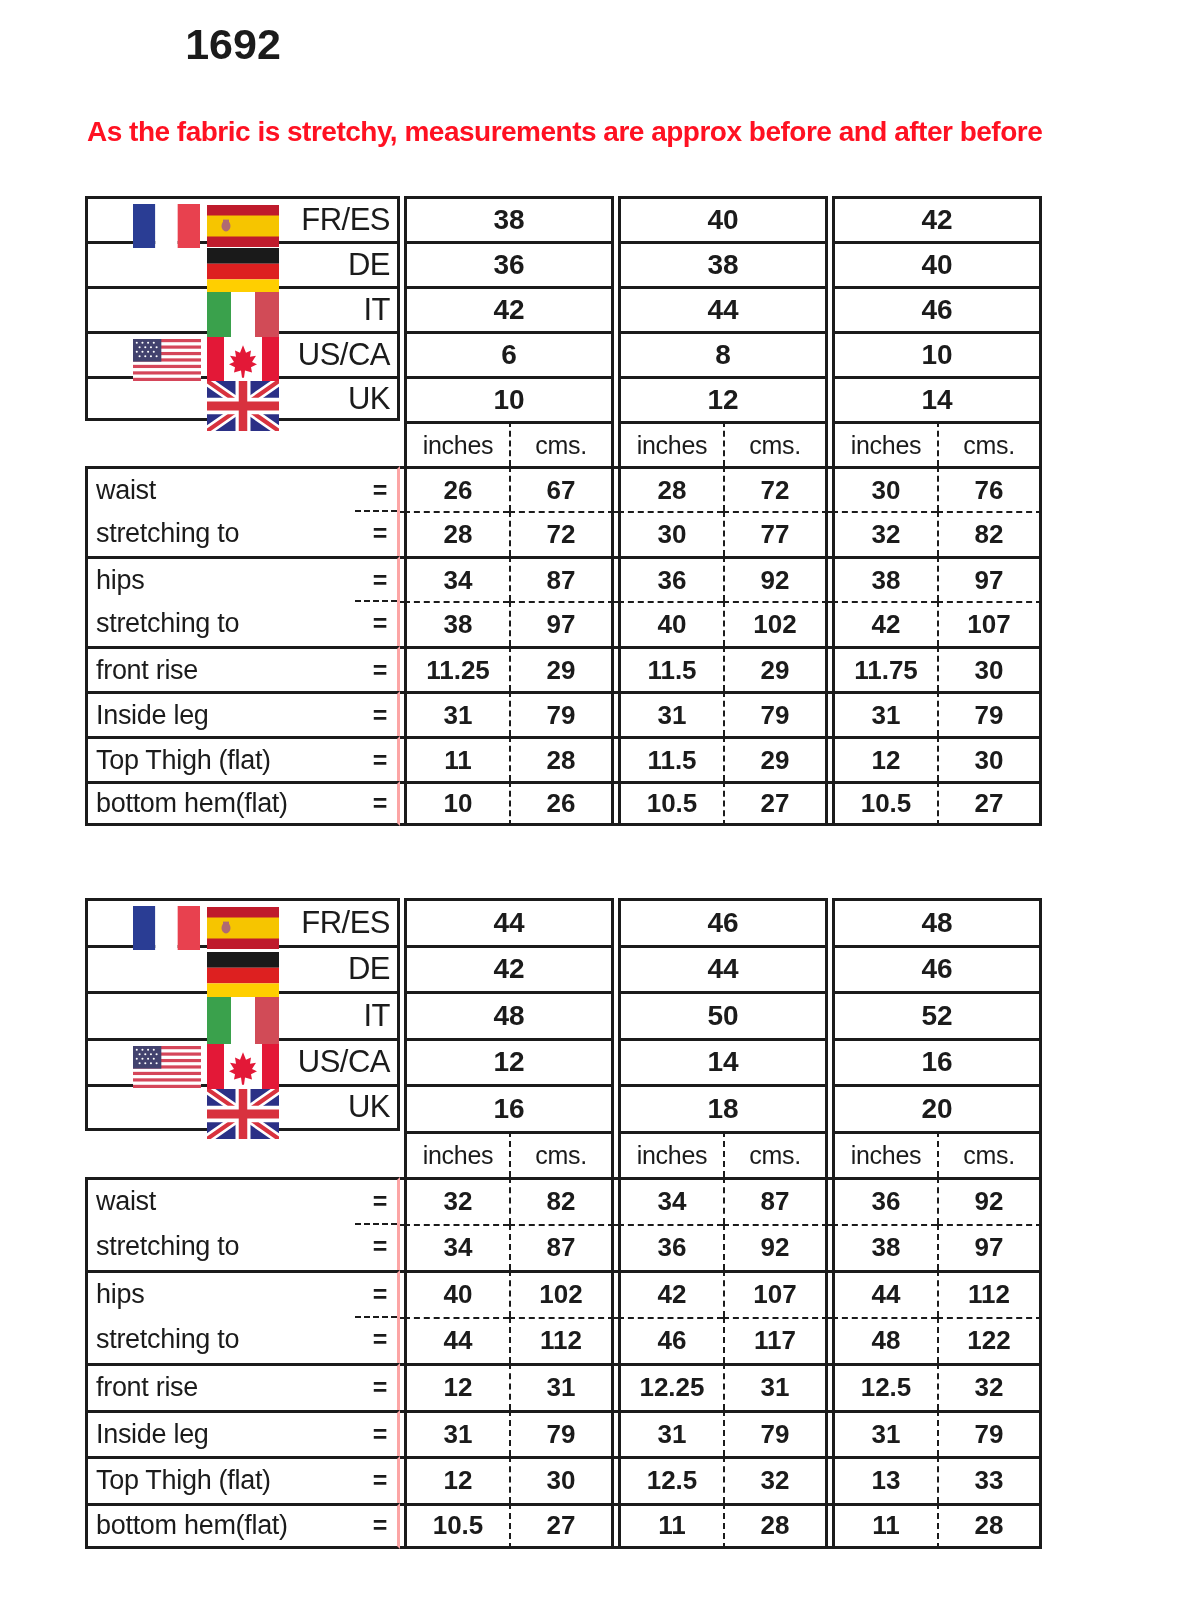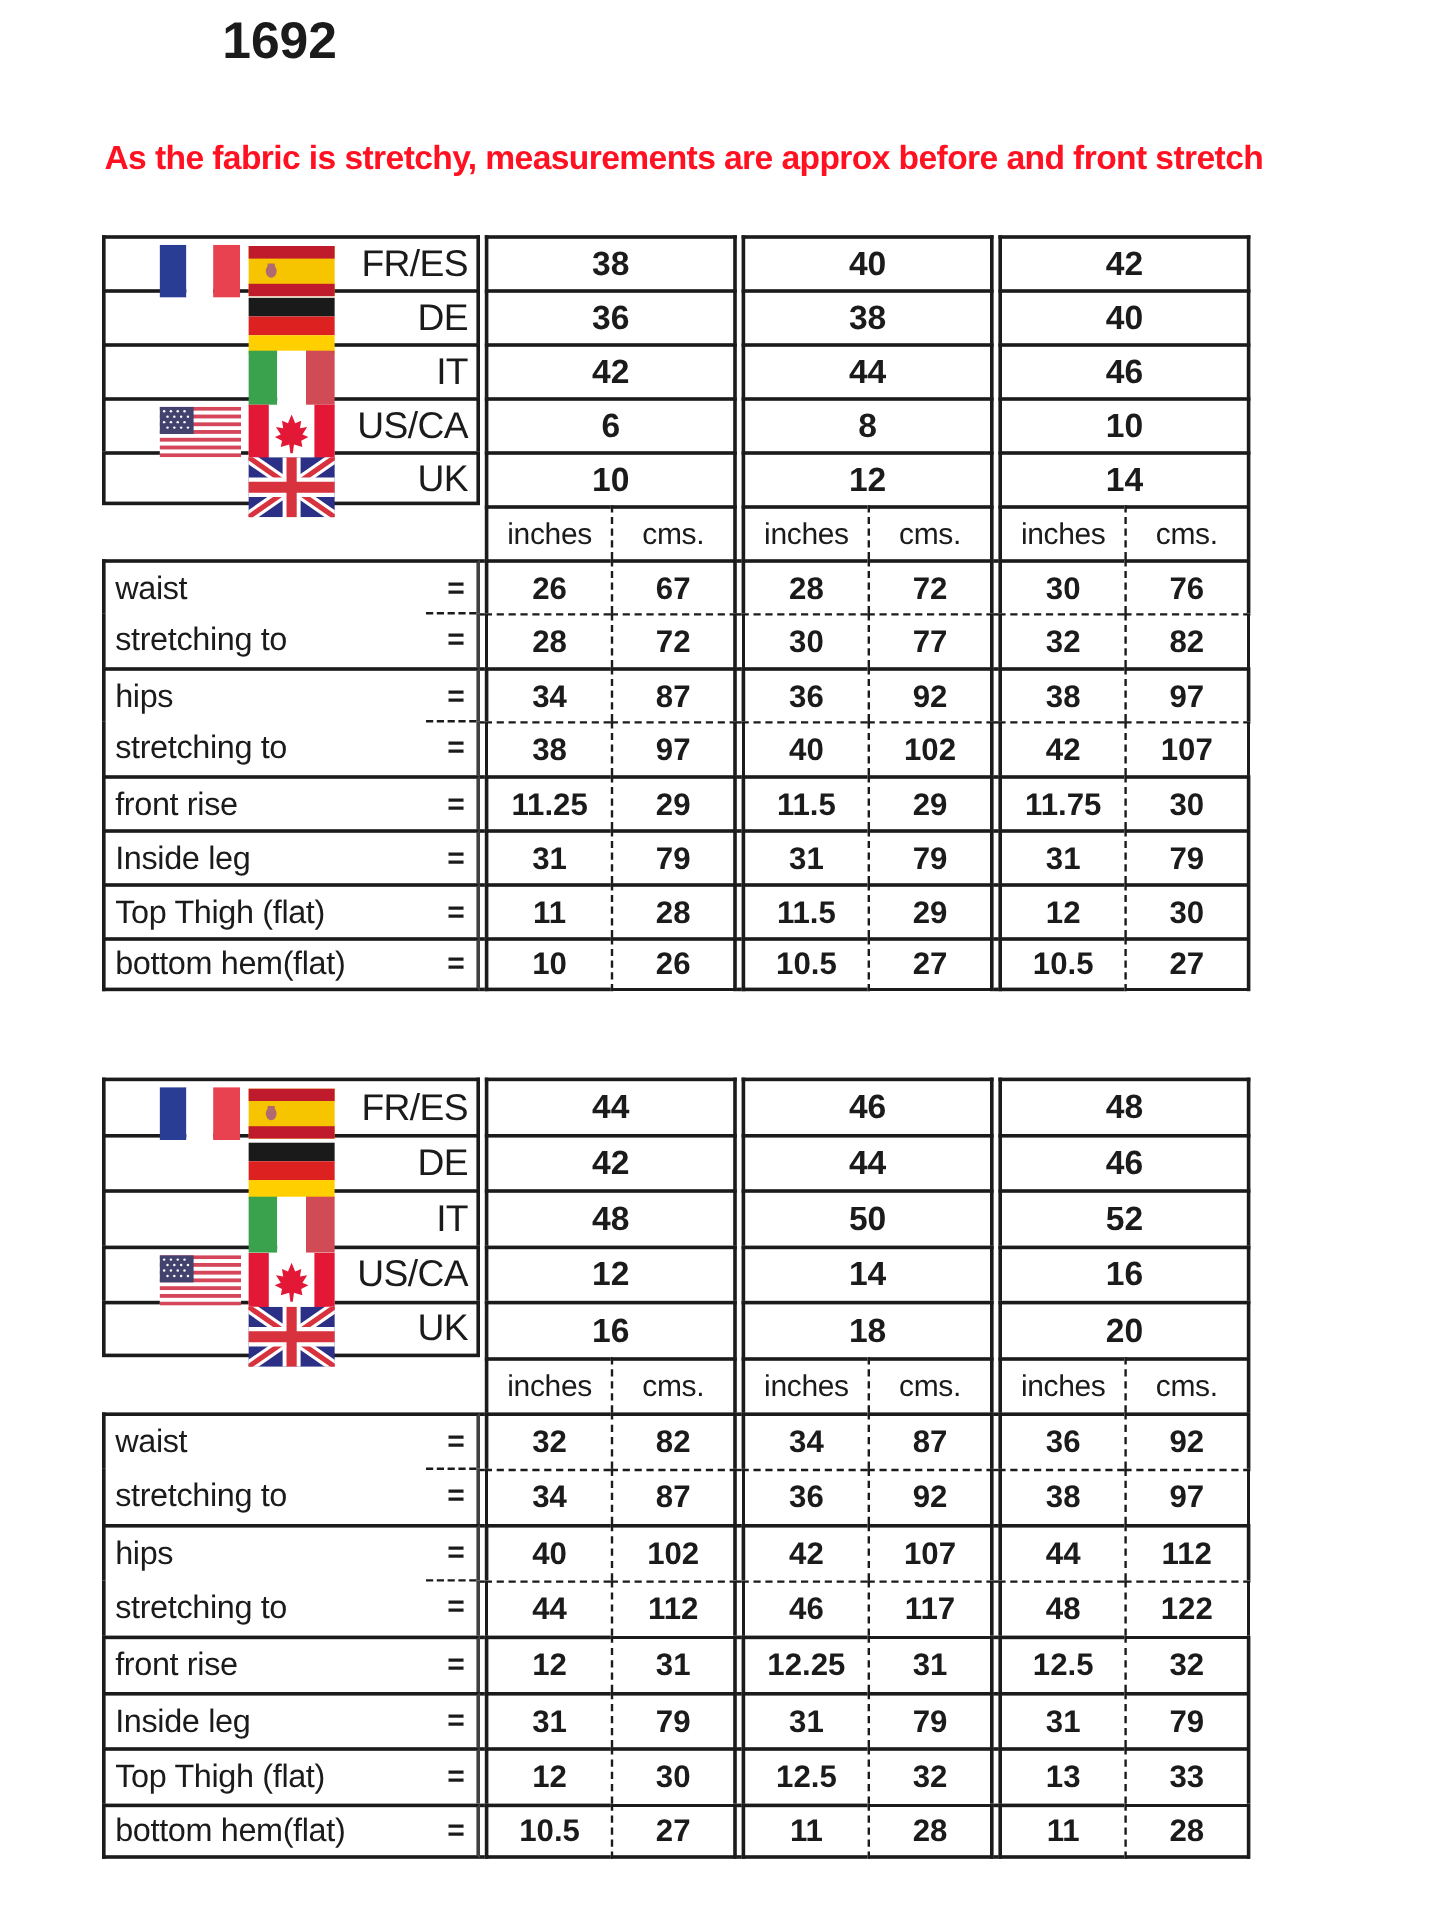--- a/index.html
+++ b/index.html
@@ -1,20 +1,20 @@
 <!DOCTYPE html>
 <html><head>
 <meta charset="utf-8">
 <style>
   html,body{margin:0;padding:0;background:#ffffff;}
   .page{position:relative;width:1200px;height:1600px;background:#ffffff;overflow:hidden;
         font-family:"Liberation Sans","DejaVu Sans",sans-serif;color:#1b1b1b;}
 
   
-  .product-code{position:absolute;left:168px;top:10px;width:130px;text-align:center;
+  .product-code{position:absolute;left:168px;top:20px;width:130px;text-align:center;
                 font-size:43px;font-weight:bold;letter-spacing:0px;}
   .title-box{position:absolute;left:353px;top:13px;width:452px;height:54px;border:4px solid #1b1b1b;
              display:flex;align-items:center;justify-content:center;box-sizing:border-box;}
   .title-box span{font-size:37px;font-weight:bold;letter-spacing:-1px;}
   .stretch-note{position:absolute;left:87px;top:116px;width:1060px;
                 font-size:28px;font-weight:bold;letter-spacing:-0.5px;color:#ff1122;}
 
   
   .size-table{position:absolute;left:85px;width:958px;display:grid;
               grid-template-columns:315px 4px 105px 105px 4px 105px 105px 4px 105px 105px;}
@@ -31,21 +31,21 @@
   .sz-val{font-weight:bold;font-size:28px;border:3px solid #1b1b1b;border-bottom:none;}
 
   
   .u-blank{border:none;}
   .unit{font-size:25px;letter-spacing:-0.3px;}
   .unit-in{border-left:3px solid #1b1b1b;border-top:3px solid #1b1b1b;}
   .unit-cm{border-right:3px solid #1b1b1b;border-top:3px solid #1b1b1b;border-left:2px dashed #1b1b1b;}
 
   
   .m-label{justify-content:space-between;padding:0 10px 0 8px;font-size:27px;letter-spacing:-0.3px;
-           border-left:3px solid #1b1b1b;border-right:3px solid #404040;position:relative;}
+           border-left:3px solid #1b1b1b;border-right:3px solid #fca5a5;position:relative;}
   .m-eq{font-weight:bold;font-size:25px;}
   .m-val{font-weight:bold;font-size:26px;}
   .m-in{border-left:3px solid #1b1b1b;}
   .m-cm{border-left:2px dashed #1b1b1b;border-right:3px solid #1b1b1b;}
   .top-solid{border-top:3px solid #1b1b1b;}
   .top-dash{border-top:2px dashed #1b1b1b;}
   .sp-solid{border-top:3px solid #1b1b1b;}
   .sp-dash{border-top:2px dashed #1b1b1b;}
   .bb{border-bottom:3px solid #1b1b1b !important;}
   .dash-seg{position:absolute;top:-1px;right:0;width:42px;height:0;border-top:2px dashed #1b1b1b;}
@@ -61,21 +61,21 @@
   .flag-italy{top:3px;width:72px;height:47px;}
   .flag-usa{top:5px;width:68px;height:42px;}
   .flag-canada{top:3px;width:72px;height:48px;}
   .flag-uk{top:2px;width:72px;height:50px;}
 </style>
 </head>
 <body>
 
 <div class="page">
   <div class="product-code">1692</div>
-  <div class="stretch-note">As the fabric is stretchy, measurements are approx before and front stretch</div>
+  <div class="stretch-note">As the fabric is stretchy, measurements are approx before and after before</div>
 
   <div class="size-table table-1" id="table-0">
       <div class="cell sz-label" style="grid-area: 1 / 1;">
         <span class="flag flag-france pos-a">
           <svg viewBox="0 0 72 46" preserveAspectRatio="none">
             <rect width="24" height="46" fill="#2a3d94"></rect>
             <rect x="24" width="24" height="46" fill="#ffffff"></rect>
             <rect x="48" width="24" height="46" fill="#e8414f"></rect>
           </svg>
         </span>

